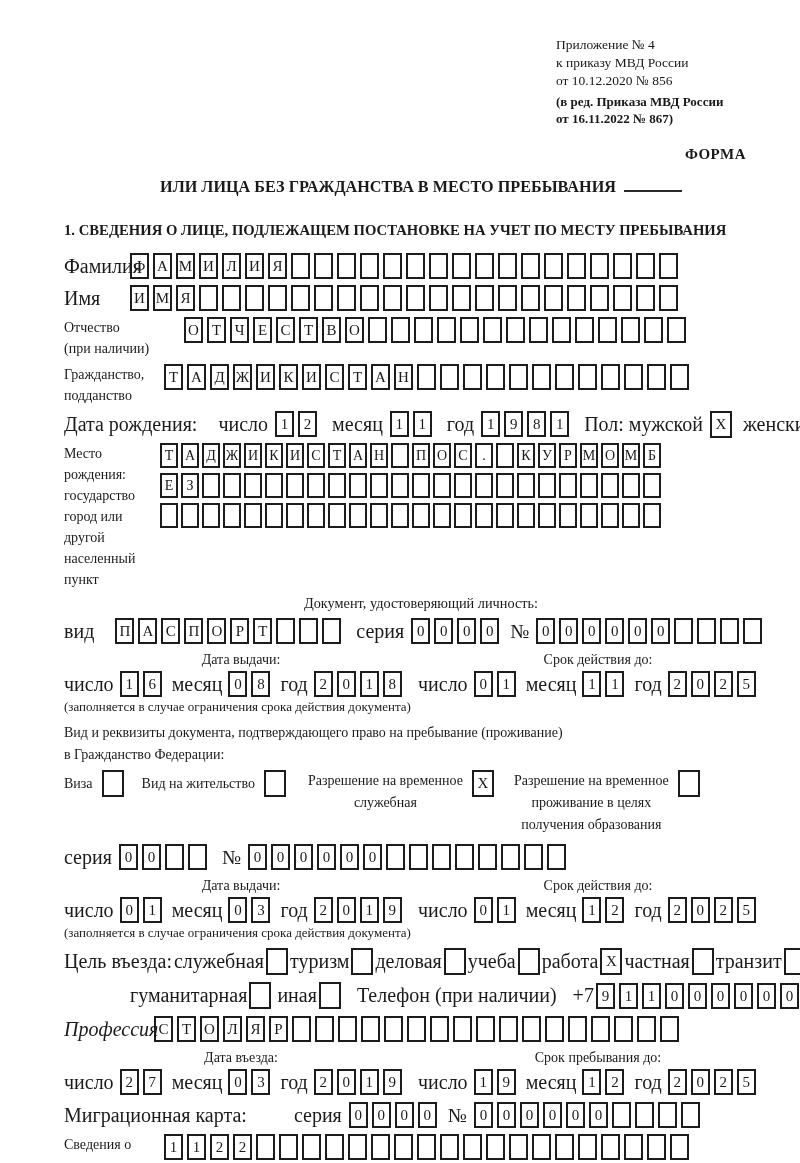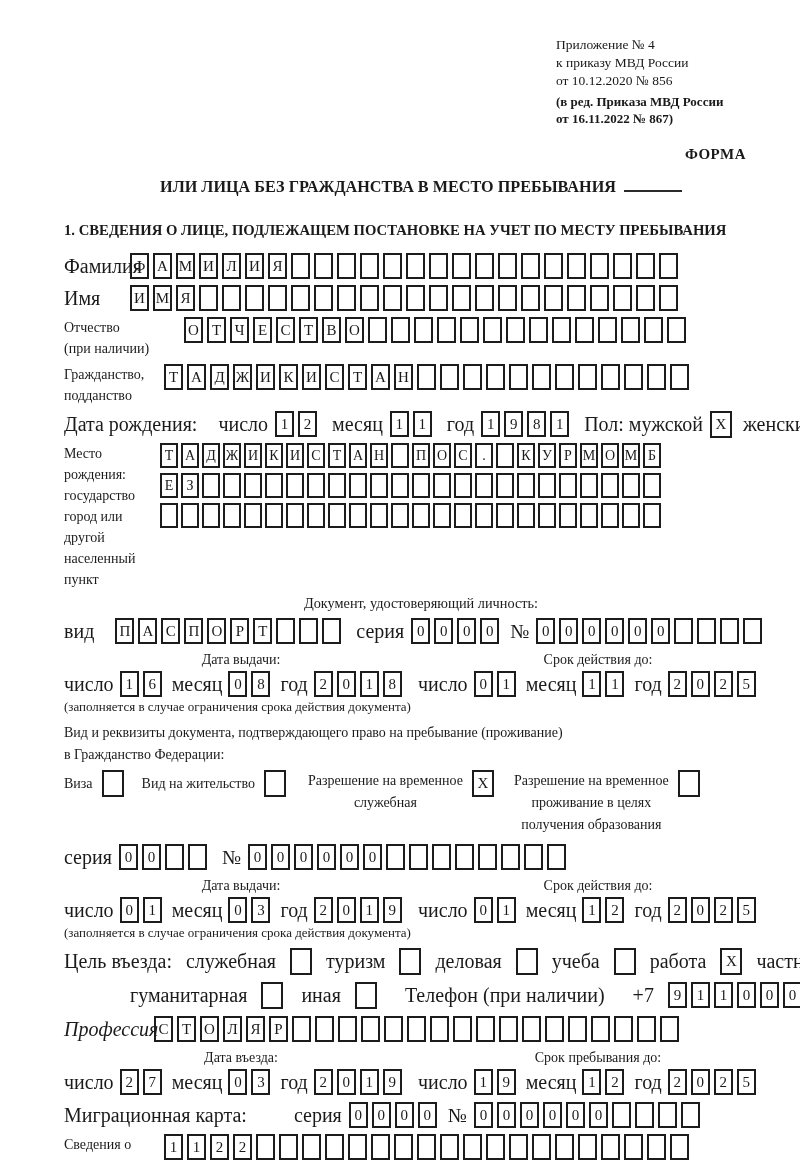--- a/index.html
+++ b/index.html
@@ -49,21 +49,21 @@
   .dateline { display: flex; align-items: flex-start; gap: 6px; margin-top: 2px; }
   .note { font-size: 13px; text-align: left; margin: 1px 0 7px 0; }
 
   .plain { font-size: 14px; line-height: 1.6; }
 
   .chk-group { display: flex; align-items: flex-start; margin: 4px 0 8px 0; }
   .chk-item { display: flex; align-items: flex-start; gap: 9px; }
   .chk-item .txt { font-size: 14px; line-height: 22px; text-align: center; }
   .chk-item .one { line-height: 27px; }
 
-  .purpose { display: flex; align-items: flex-start; gap: 14px; margin-bottom: 7px; flex-wrap: nowrap; }
+  .purpose { display: flex; align-items: flex-end; gap: 2px; margin-bottom: 7px; flex-wrap: nowrap; }
   .purpose .lbl { line-height: 27px; }
 </style>
 </head>
 <body>
 
 <div class="page">
 
   <div class="annex">
     <div>Приложение № 4</div>
     <div>к приказу МВД России</div>

